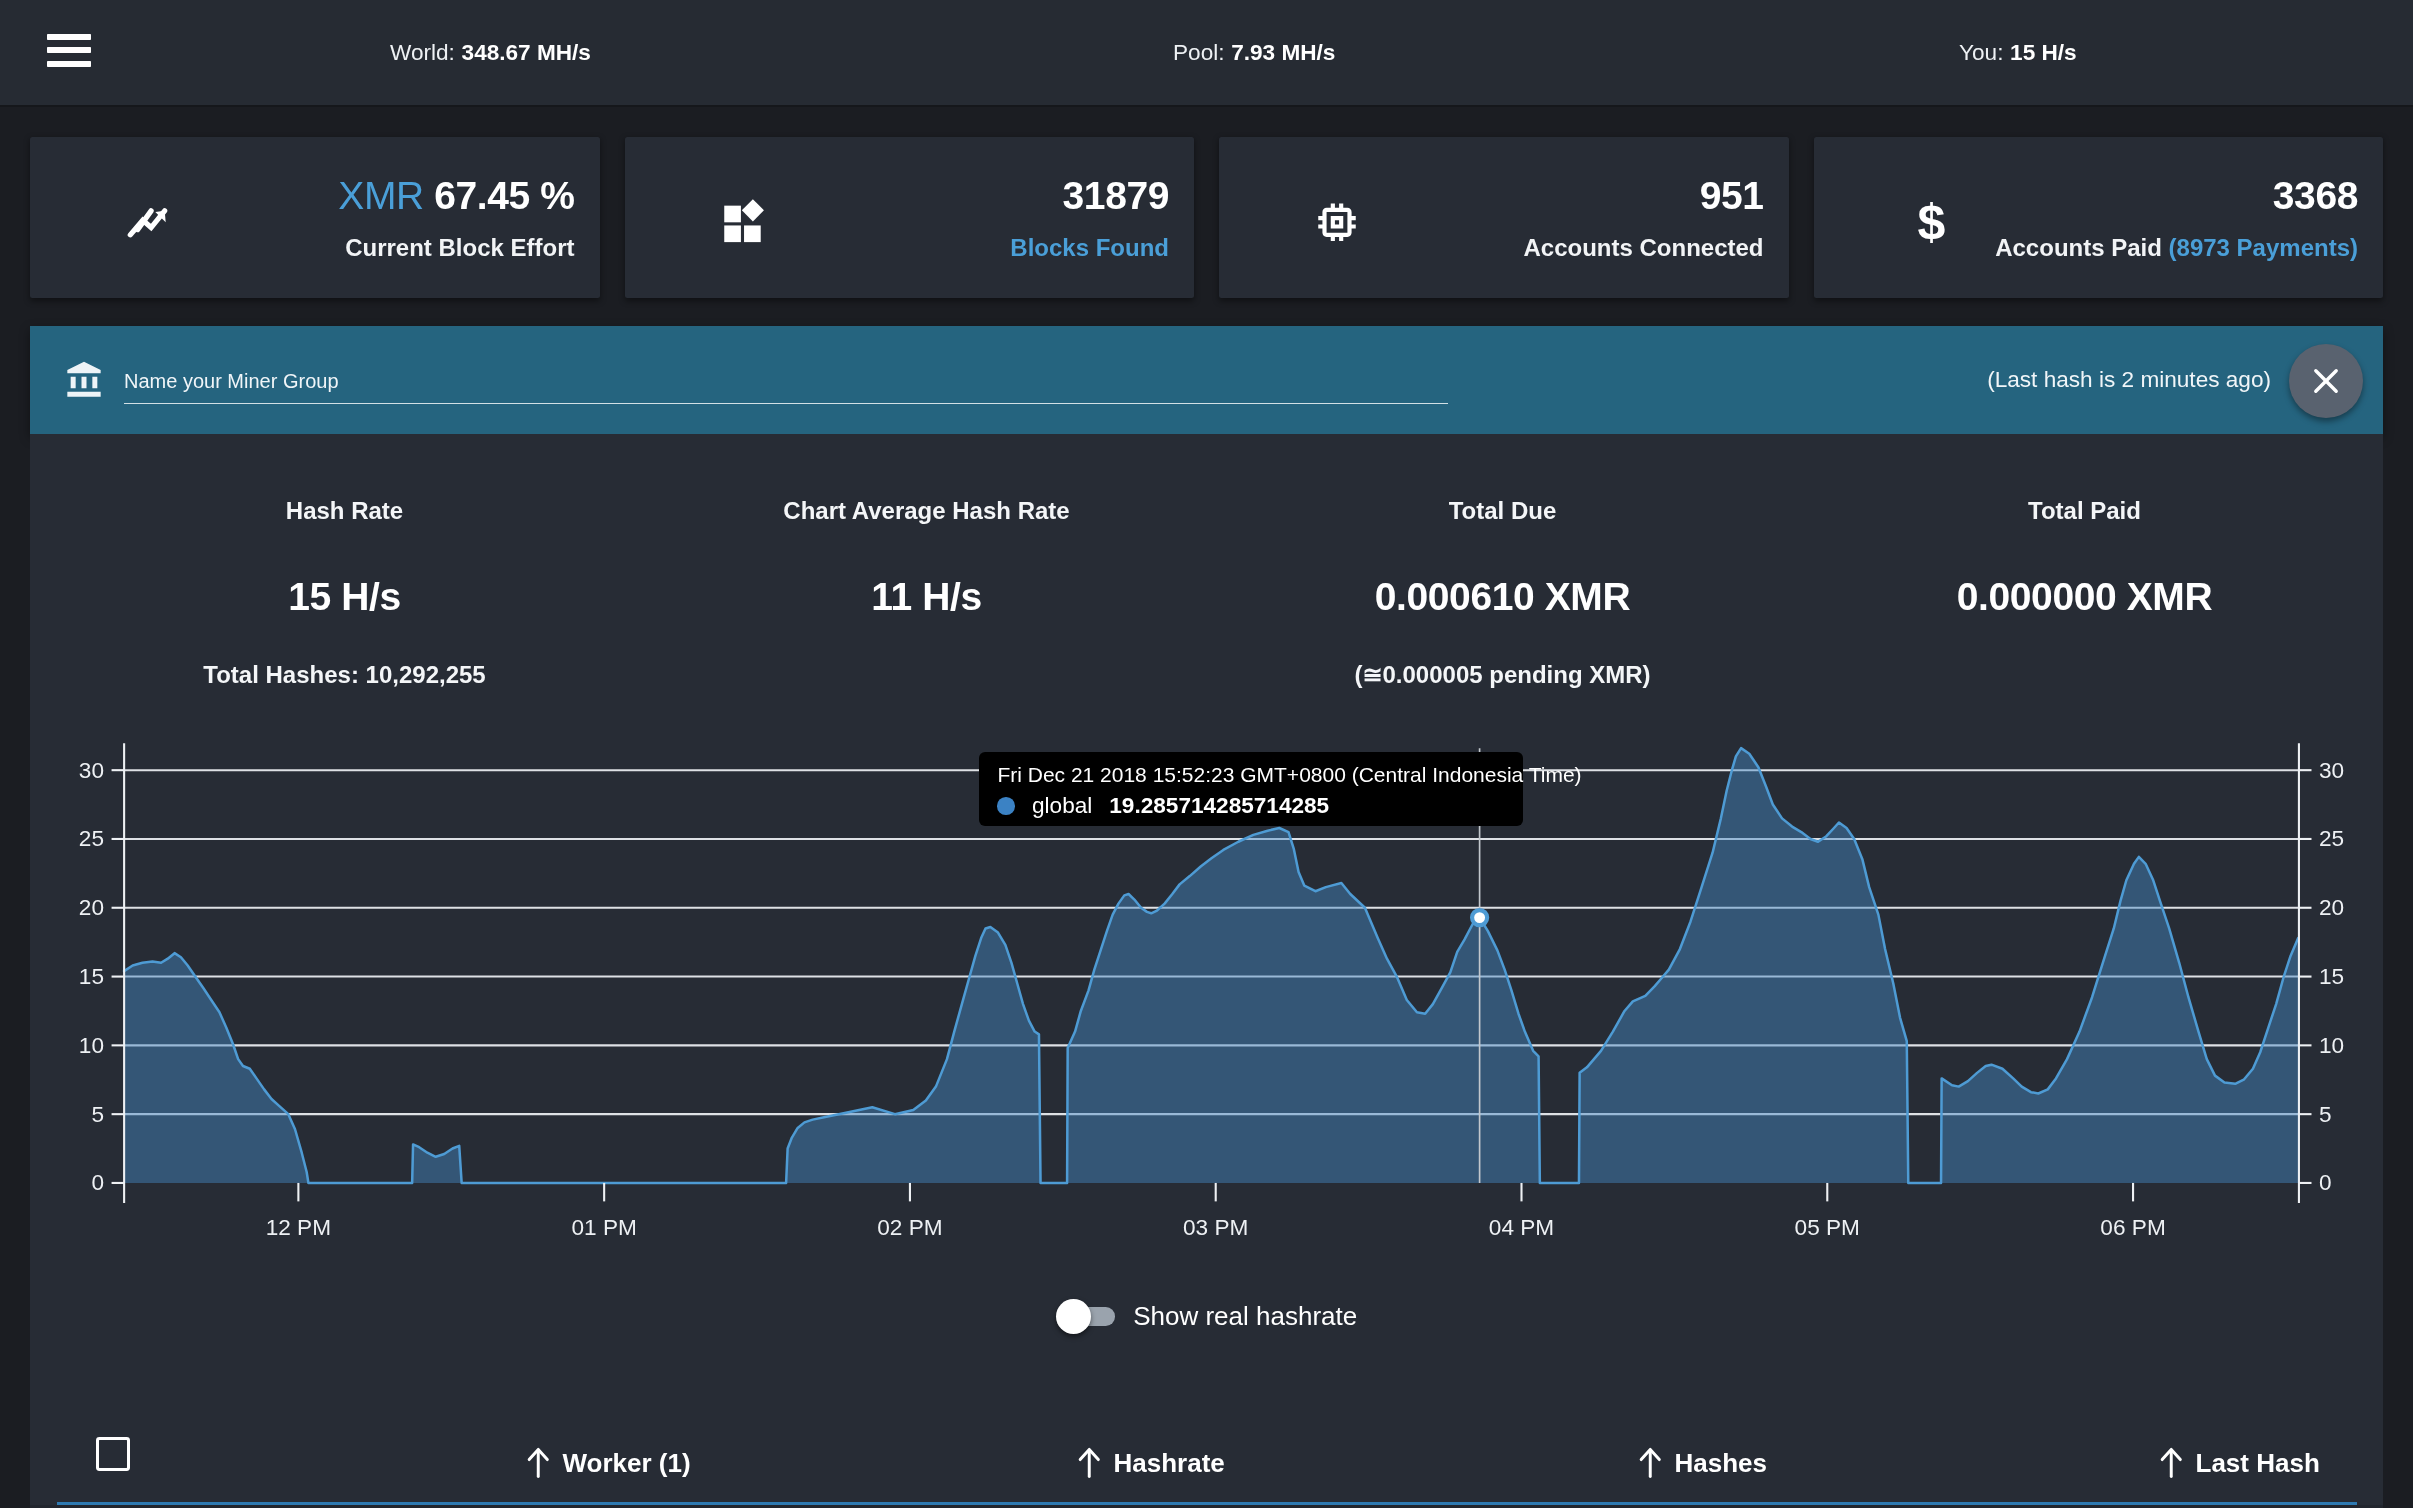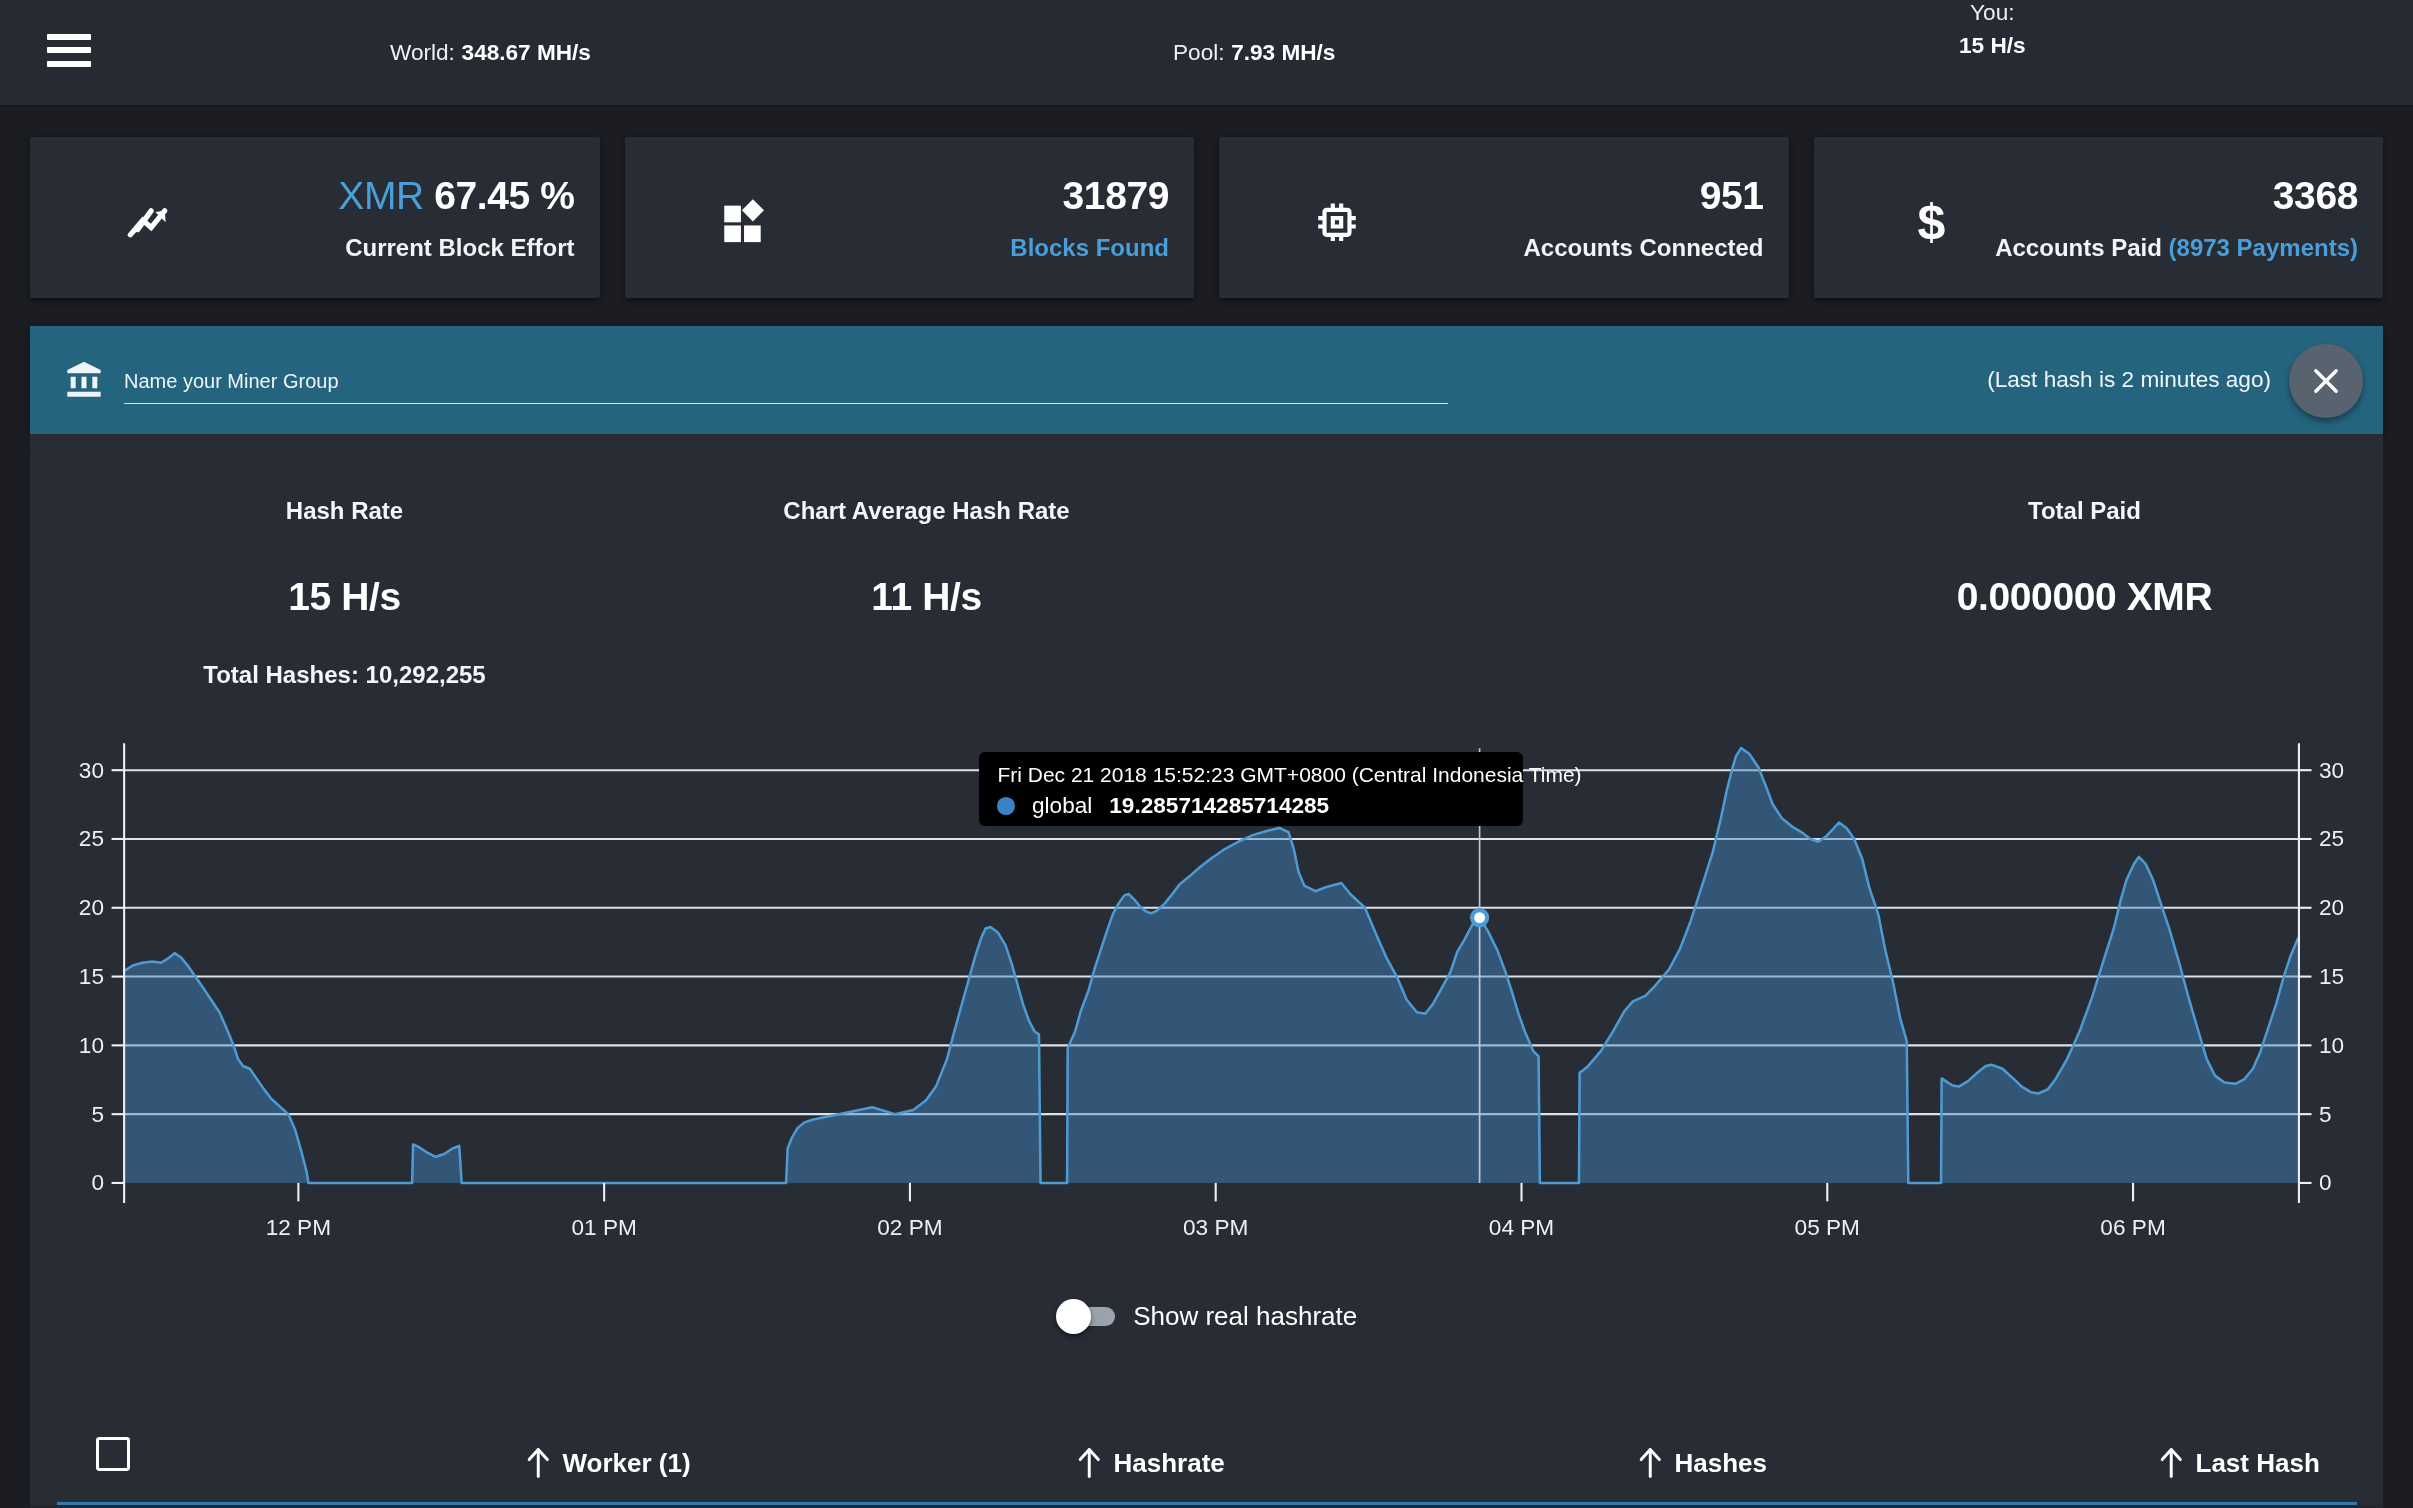--- a/index.html
+++ b/index.html
@@ -8,21 +8,21 @@
   #app { position:relative; width:2413px; height:1508px; }
 
   
   .topbar { position:absolute; left:0; top:0; width:2413px; height:107px;
             background:#262b33; border-bottom:2.5px solid #15171b; }
   .hamburger { position:absolute; left:47px; top:34px; width:44px; height:39px; cursor:pointer; }
   .hamburger span { display:block; width:44px; height:5.9px; background:#fff; border-radius:0.8px; margin-bottom:7.5px; }
   .tb-group { position:absolute; top:0; height:105px; display:flex; align-items:center; gap:6.7px;
               font-size:22.6px; color:#eef1f4; }
   .tb-group b { font-weight:700; color:#fff; }
-  .tb-world { left:390px; } .tb-pool { left:1173px; } .tb-you { left:1959px;flex-direction:column; }
+  .tb-world { left:390px; } .tb-pool { left:1173px; } .tb-you { left:1959px; }
 
   
   .cards { position:absolute; left:30px; top:137px; width:2353px; height:161px;
            display:flex; gap:25px; }
   .card { position:relative; flex:1; background:#272c35; border-radius:2.5px;
           box-shadow:0 2.5px 6.7px rgba(0,0,0,.45); }
   .card-icon { position:absolute; left:91px; top:50%; transform:translateY(-42%);
                width:54px; height:54px; display:flex; align-items:center; justify-content:center; }
   .card-right { position:absolute; right:25px; top:0; height:100%; display:flex;
                 flex-direction:column; justify-content:center; align-items:flex-end; gap:21px; }
@@ -194,20 +194,25 @@
   <div class="panel">
 
     <div class="stat-col sc1">
       <div class="stat-label">Hash Rate</div>
       <div class="stat-value">15 H/s</div>
       <div class="stat-sub">Total Hashes: 10,292,255</div>
     </div>
     <div class="stat-col sc2">
       <div class="stat-label">Chart Average Hash Rate</div>
       <div class="stat-value">11 H/s</div>
+    </div>
+    <div class="stat-col sc3">
+      <div class="stat-label">Total Due</div>
+      <div class="stat-value">0.000610 XMR</div>
+      <div class="stat-sub">(≅0.000005 pending XMR)</div>
     </div>
     <div class="stat-col sc4">
       <div class="stat-label">Total Paid</div>
       <div class="stat-value">0.000000 XMR</div>
       <div class="stat-sub"></div>
     </div>
 
     <svg id="chart-svg" viewBox="36 518 2808 1282">
         <line x1="148" y1="1329.879746835443" x2="2744" y2="1329.879746835443" stroke="#eef1f4" stroke-width="2.5" stroke-opacity="0.92"></line>
         <line x1="148" y1="1247.759493670886" x2="2744" y2="1247.759493670886" stroke="#eef1f4" stroke-width="2.5" stroke-opacity="0.92"></line>

